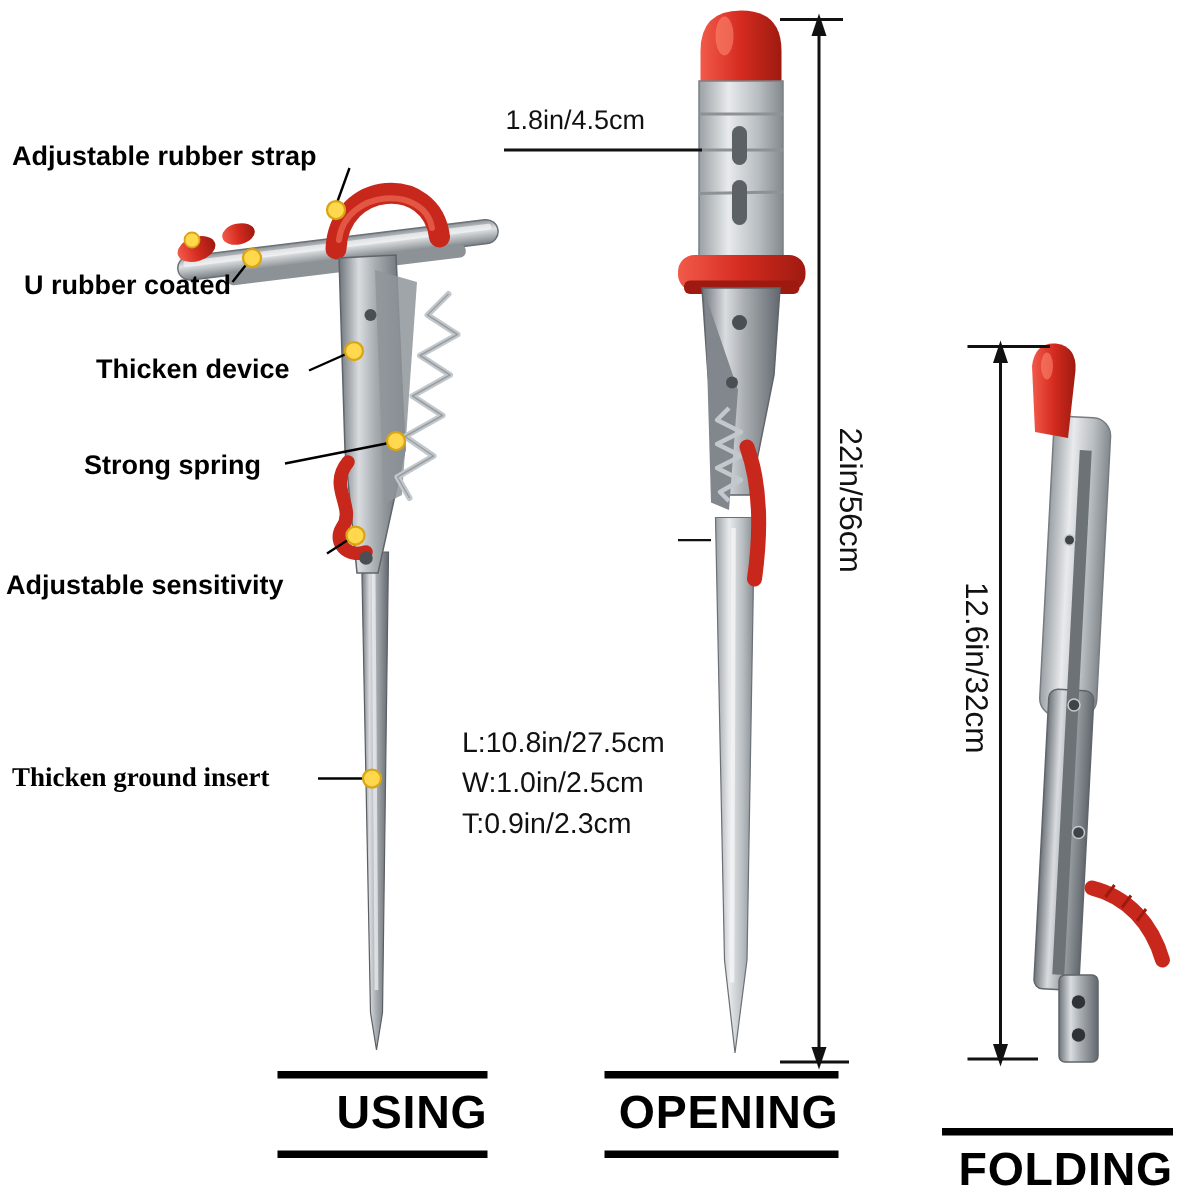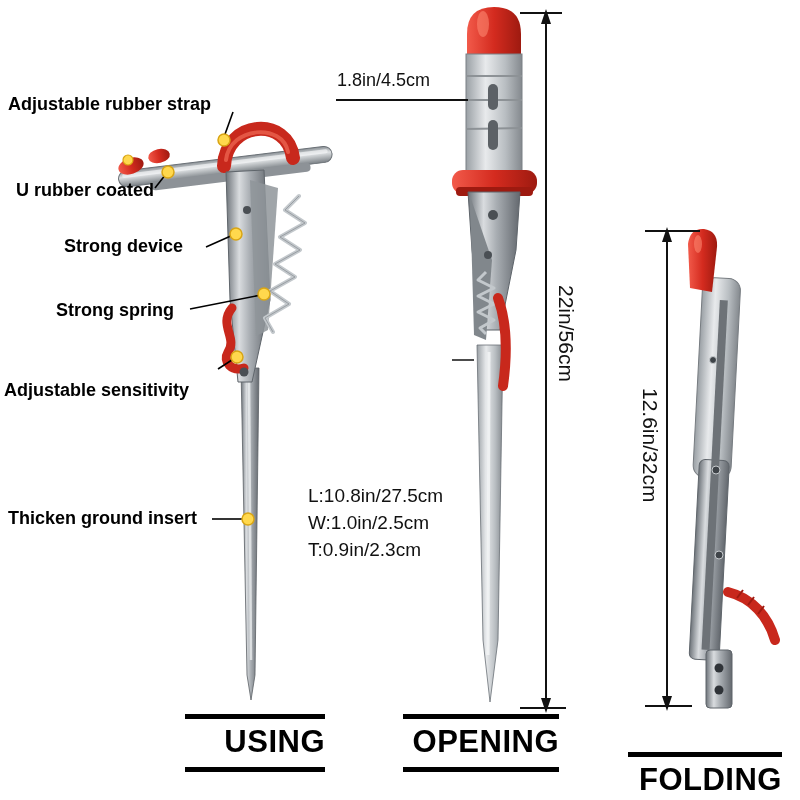--- a/index.html
+++ b/index.html
@@ -204,24 +204,24 @@
       <line x1="667" y1="232" x2="667" y2="706" stroke="#111" stroke-width="2"></line>
       <polygon points="667,227 662,242 672,242" fill="#111"></polygon>
       <polygon points="667,711 662,696 672,696" fill="#111"></polygon>
       <line x1="645" y1="231" x2="700" y2="231" stroke="#111" stroke-width="2"></line>
       <line x1="645" y1="706" x2="692" y2="706" stroke="#111" stroke-width="2"></line>
     </g>
   </svg>
 
   <div class="callout-label" style="left:8px;   top:94px;">Adjustable rubber strap</div>
   <div class="callout-label" style="left:16px;  top:180px;">U rubber coated</div>
-  <div class="callout-label" style="left:64px;  top:236px;">Strong device</div>
+  <div class="callout-label" style="left:64px;  top:236px;">Thicken device</div>
   <div class="callout-label" style="left:56px;  top:300px;">Strong spring</div>
   <div class="callout-label" style="left:4px;   top:360px;margin-top:20px;">Adjustable sensitivity</div>
-  <div class="callout-label" style="left:8px;   top:508px;">Thicken ground insert</div>
+  <div class="callout-label" style="left:8px;   top:508px;font-family:Liberation Serif, serif;">Thicken ground insert</div>
 
   <div class="dim-text" style="left:337px; top:70px;">1.8in/4.5cm</div>
 
   <div class="vdim" style="left:578px; top:285px;">22in/56cm</div>
 
   <div class="vdim" style="left:662px; top:388px;">12.6in/32cm</div>
 
   <div class="specs">
     <div>L:10.8in/27.5cm</div>
     <div>W:1.0in/2.5cm</div>

